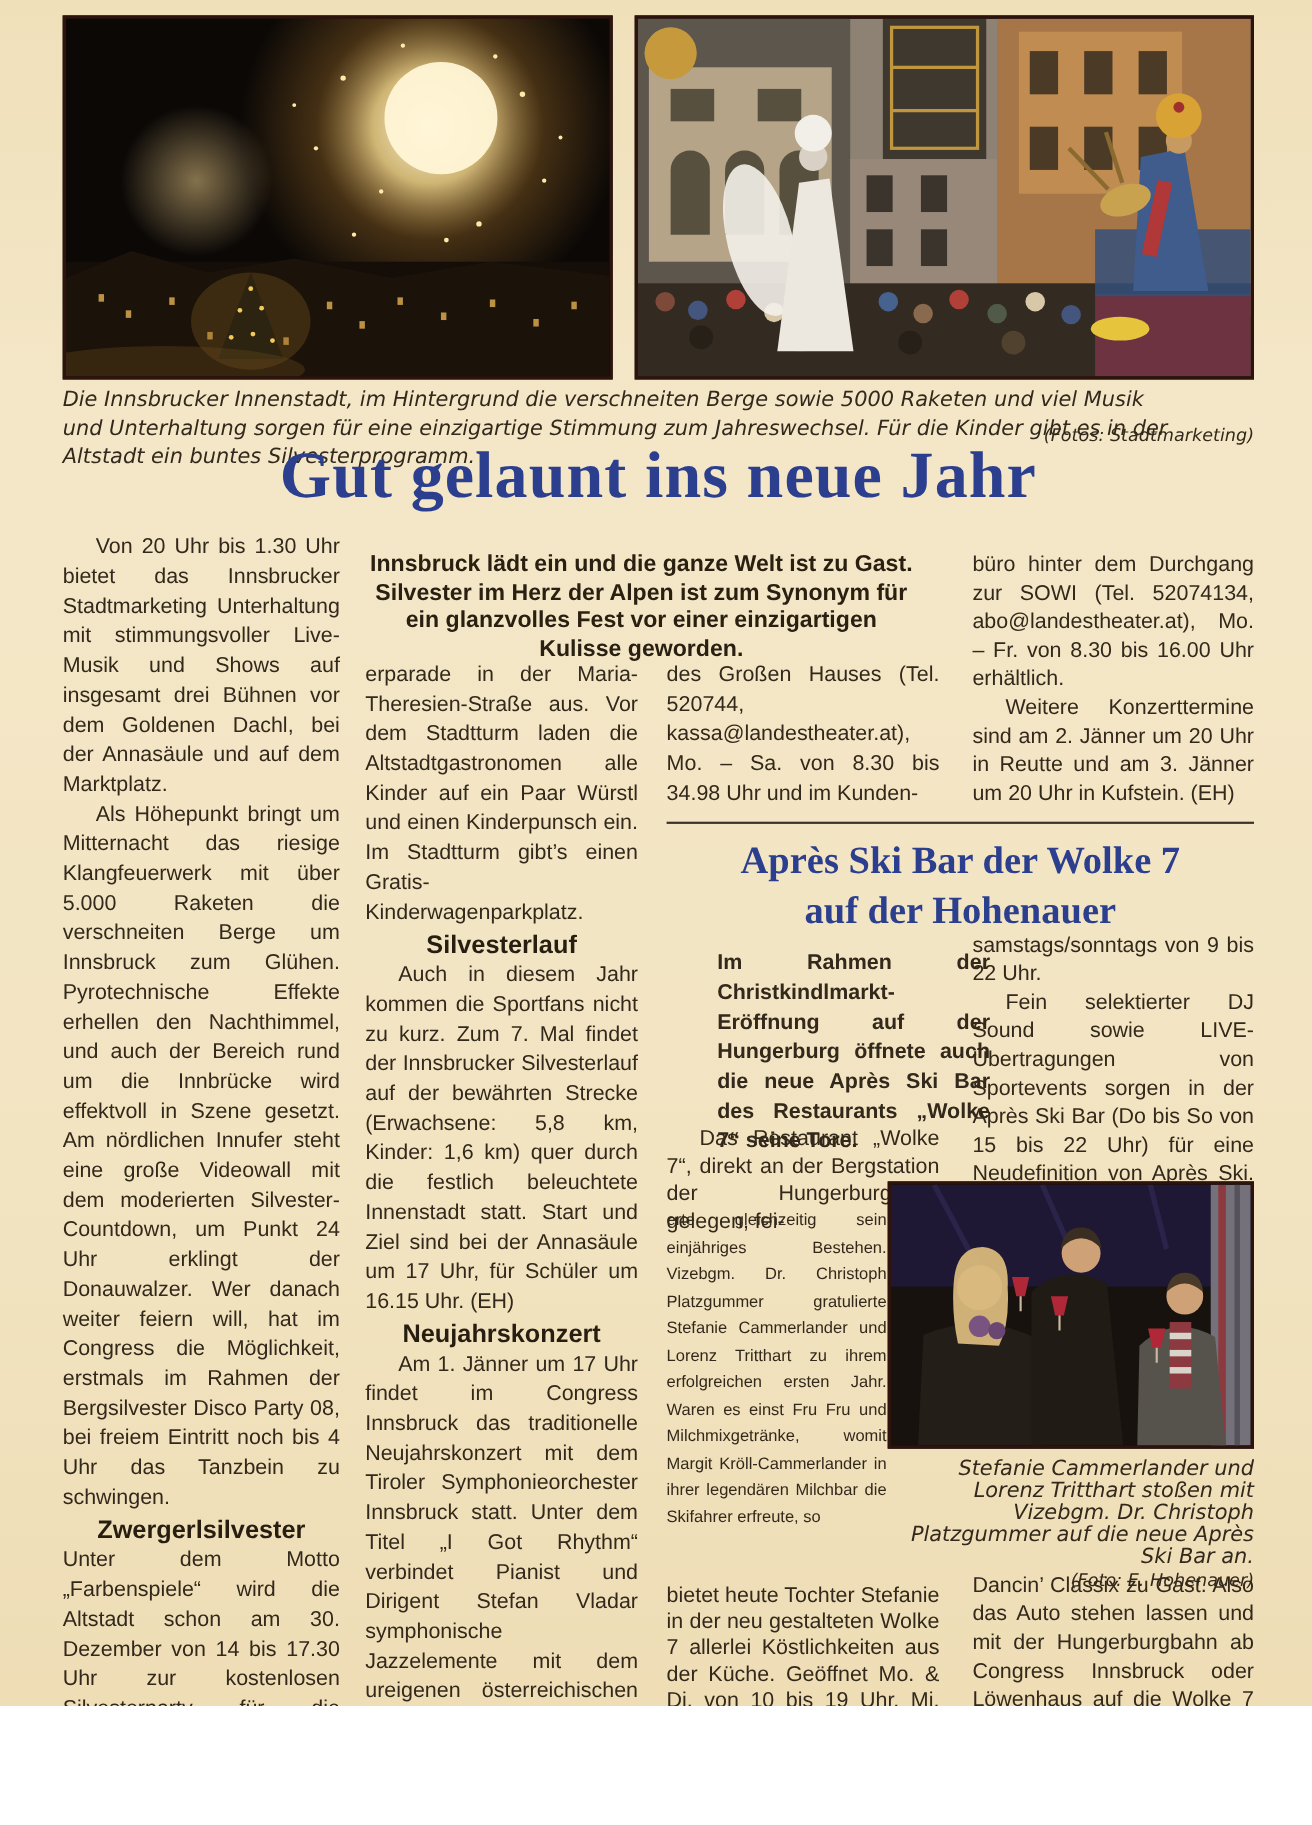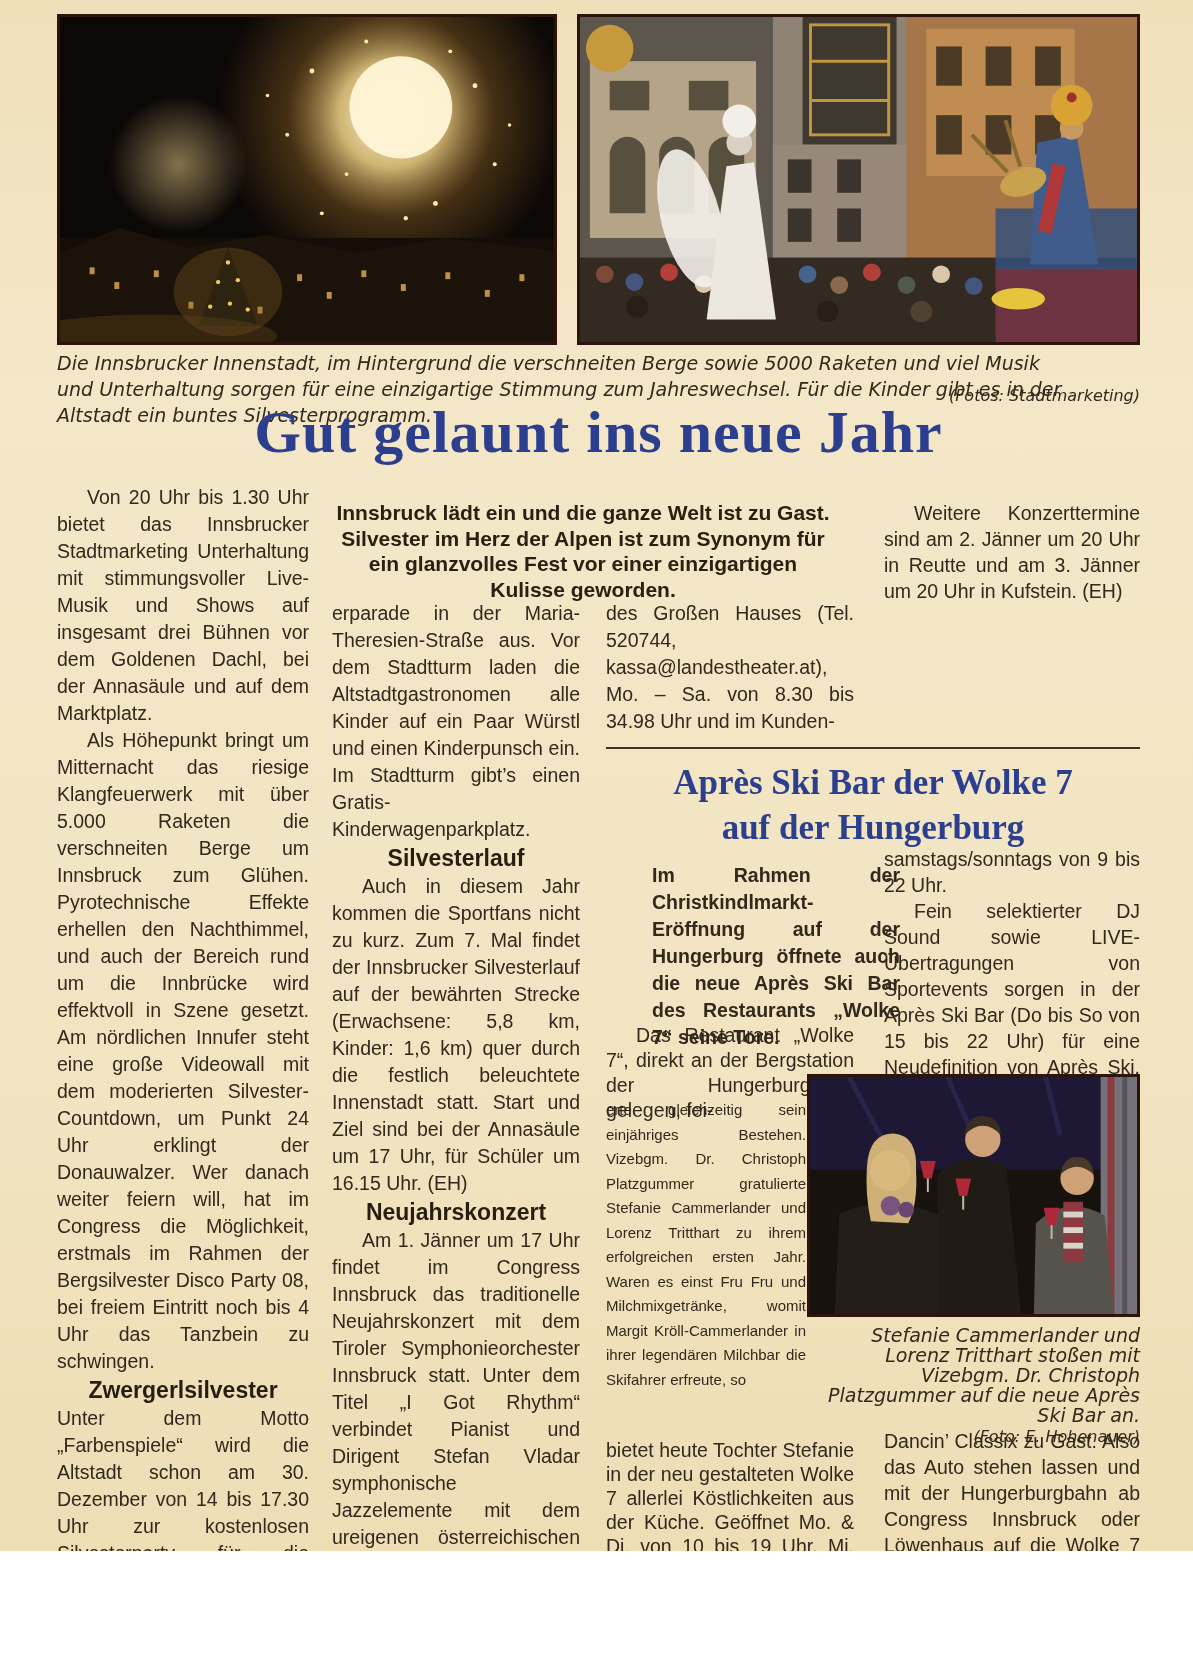--- a/index.html
+++ b/index.html
@@ -190,28 +190,29 @@
     <p class="indent">Auch in diesem Jahr kommen die Sportfans nicht zu kurz. Zum 7. Mal findet der Innsbrucker Silvesterlauf auf der bewährten Strecke (Erwachsene: 5,8 km, Kinder: 1,6 km) quer durch die festlich beleuchtete Innenstadt statt. Start und Ziel sind bei der Annasäule um 17 Uhr, für Schüler um 16.15 Uhr. (EH)</p>
     <p class="subhead">Neujahrskonzert</p>
     <p class="indent">Am 1. Jänner um 17 Uhr findet im Congress Innsbruck das traditionelle Neujahrskonzert mit dem Tiroler Symphonieorchester Innsbruck statt. Unter dem Titel „I Got Rhythm“ verbindet Pianist und Dirigent Stefan Vladar symphonische Jazzelemente mit dem ureigenen österreichischen Rhythmus, dem Walzer. Die Generalprobe ist am 31. Dezember um 10 Uhr, ebenfalls im Congress. Karten sind an den Kassen im Foyer</p>
   </div>
 
   <div class="abs body-text" style="left:606px;top:600px;width:248px;">
     <p>des Großen Hauses (Tel. 520744, kassa@landestheater.at), Mo. – Sa. von 8.30 bis 34.98 Uhr und im Kunden-</p>
   </div>
 
   <div class="abs body-text" style="left:884px;top:500px;width:256px;line-height:26px;">
+    <p>büro hinter dem Durchgang zur SOWI (Tel. 52074134, abo@landestheater.at), Mo. – Fr. von 8.30 bis 16.00 Uhr erhältlich.</p>
     <p class="indent">Weitere Konzerttermine sind am 2. Jänner um 20 Uhr in Reutte und am 3. Jänner um 20 Uhr in Kufstein. (EH)</p>
   </div>
 
   <div class="abs rule" style="left:606px;top:747px;width:534px;"></div>
 
   <div class="abs headline" id="headline2" style="left:606px;top:760px;width:534px;">
     <span>Après Ski Bar der Wolke 7</span>
-    <span>auf der Hungerburg</span>
+    <span>auf der Hohenauer</span>
   </div>
 
   <div class="abs body-text lead" style="left:606px;top:862px;width:248px;">Im Rahmen der Christkindlmarkt-Eröffnung auf der Hungerburg öffnete auch die neue Après Ski Bar des Restaurants „Wolke 7“ seine Tore.</div>
 
   <div class="abs body-text" style="left:606px;top:1023px;width:248px;line-height:25px;">
     <p class="indent">Das Restaurant „Wolke 7“, direkt an der Bergstation der Hungerburgbahn gelegen, fei-</p>
   </div>
 
   <div class="abs body-text" style="left:606px;top:1098px;width:200px;line-height:24.5px;font-size:15px;">
     <p>erte gleichzeitig sein einjähriges Bestehen. Vizebgm. Dr. Christoph Platzgummer gratulierte Stefanie Cammerlander und Lorenz Tritthart zu ihrem erfolgreichen ersten Jahr. Waren es einst Fru Fru und Milchmixgetränke, womit Margit Kröll-Cammerlander in ihrer legendären Milchbar die Skifahrer erfreute, so</p>

